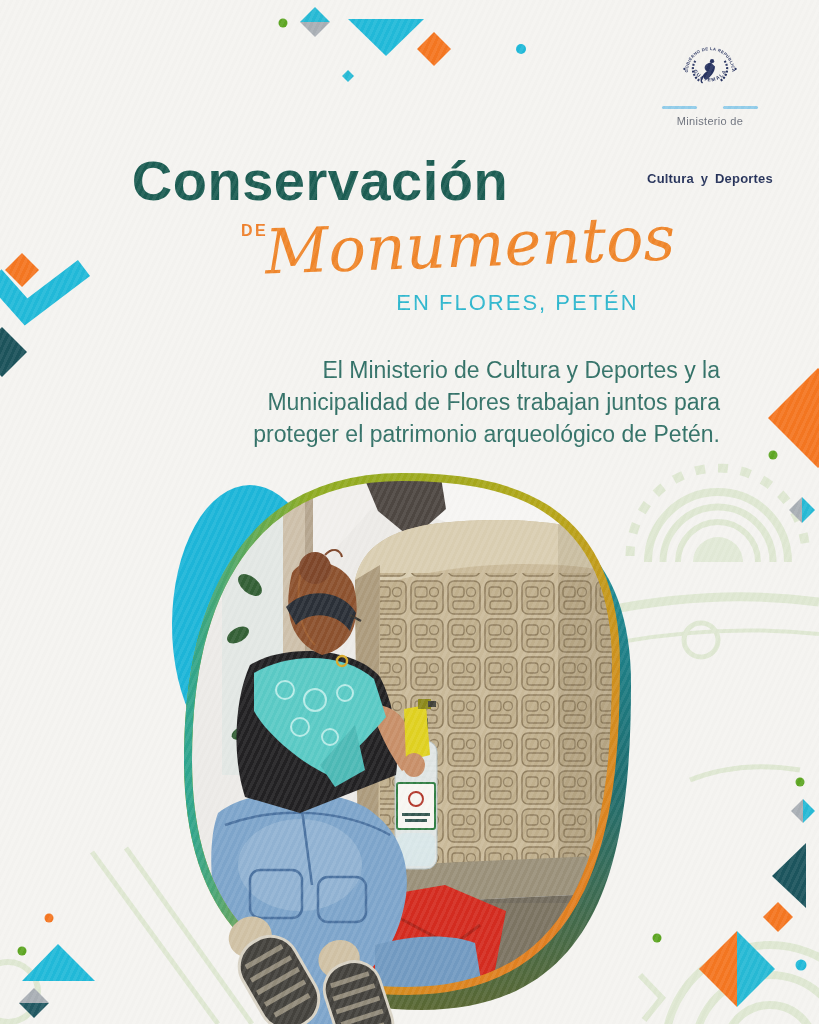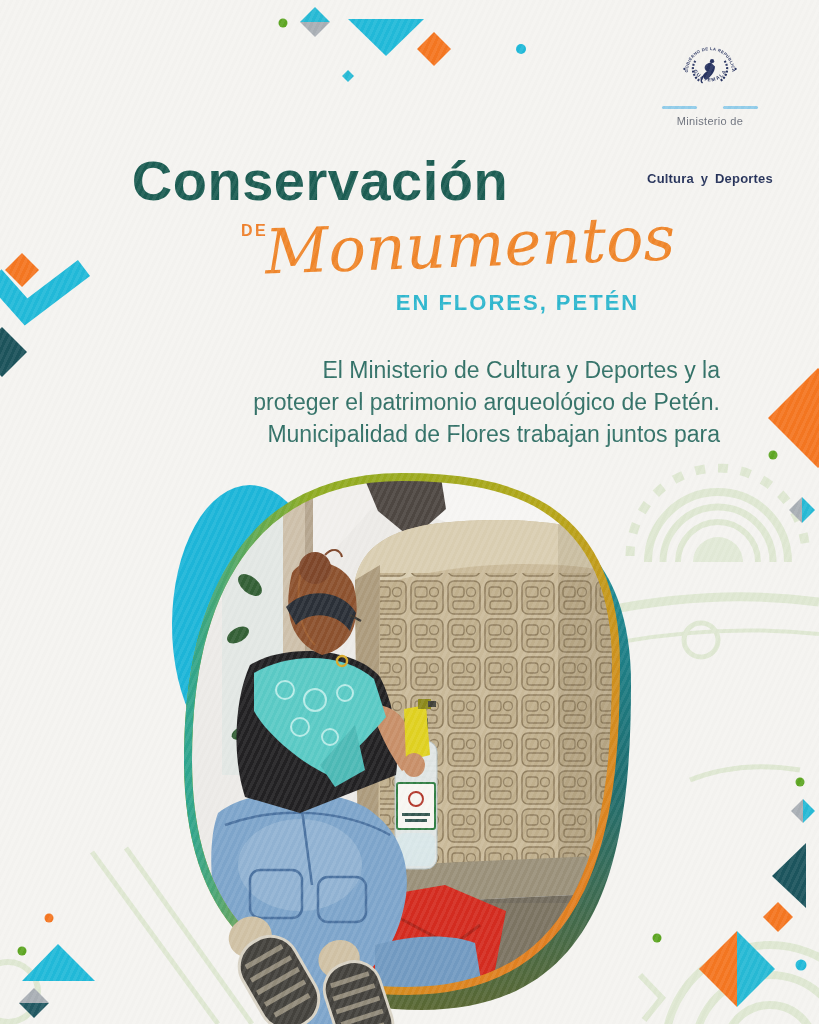--- a/index.html
+++ b/index.html
@@ -17,21 +17,21 @@
   svg{display:block;}
   
   .title-main{left:0;top:148px;width:640px;text-align:center;
     font-size:56px;font-weight:bold;letter-spacing:.5px;color:#17594f;}
   .title-de{left:241px;top:222px;font-size:16px;font-weight:bold;
     letter-spacing:2.5px;color:#ee7c25;}
   .title-script{left:265px;top:206px;width:380px;text-align:center;
     font-family:"DejaVu Serif",serif;font-style:italic;font-weight:normal;
     font-size:62px;line-height:1.3;color:#ef8326;transform:rotate(-2deg);}
   .title-loc{left:375px;top:290px;width:285px;text-align:center;
-    font-size:22px;font-weight:bold;letter-spacing:2px;color:#2ab5cd;}
+    font-size:22px;font-weight:normal;letter-spacing:2px;color:#2ab5cd;}
   .body-text{left:100px;top:354px;width:620px;text-align:right;
     font-size:23px;line-height:32px;color:#2e6e64;}
   
   .logo{left:628px;top:36px;width:164px;text-align:center;}
   .logo .divider{margin:4px auto 6px;height:3px;width:96px;position:relative;}
   .logo .divider span{position:absolute;top:0;height:2.5px;width:35px;background:#8ecbe9;border-radius:2px;}
   .logo .divider span.l{left:0;} .logo .divider span.r{right:0;}
   .logo .min1{font-size:11px;color:#6a6f7a;letter-spacing:.3px;}
   .logo .min2{font-size:13px;font-weight:bold;color:#1f2c55;letter-spacing:.2px;word-spacing:3px;margin-top:44px;}
 </style>
@@ -138,22 +138,22 @@
     <div class="min2">Cultura y Deportes</div>
   </div>
 
   <div class="abs title-main">Conservación</div>
   <div class="abs title-de">DE</div>
   <div class="abs title-script">Monumentos</div>
   <div class="abs title-loc">EN FLORES, PETÉN</div>
 
   <div class="abs body-text">
     <div>El Ministerio de Cultura y Deportes y la</div>
+    <div>Municipalidad de Flores trabajan juntos para</div>
     <div>proteger el patrimonio arqueológico de Petén.</div>
-    <div>Municipalidad de Flores trabajan juntos para</div>
   </div>
 
   <figure class="abs" style="left:150px;top:465px;margin:0;" role="img" aria-label="Restauradora limpiando una estela maya tallada en Flores, Petén">
     <svg width="500" height="559" viewBox="0 0 500 559">
       <defs>
         <linearGradient id="backGrad" x1="0" y1="0" x2="0" y2="1">
           <stop offset="0" stop-color="#1a93a1"></stop>
           <stop offset="0.55" stop-color="#1a6b6e"></stop>
           <stop offset="1" stop-color="#57652f"></stop>
         </linearGradient>

